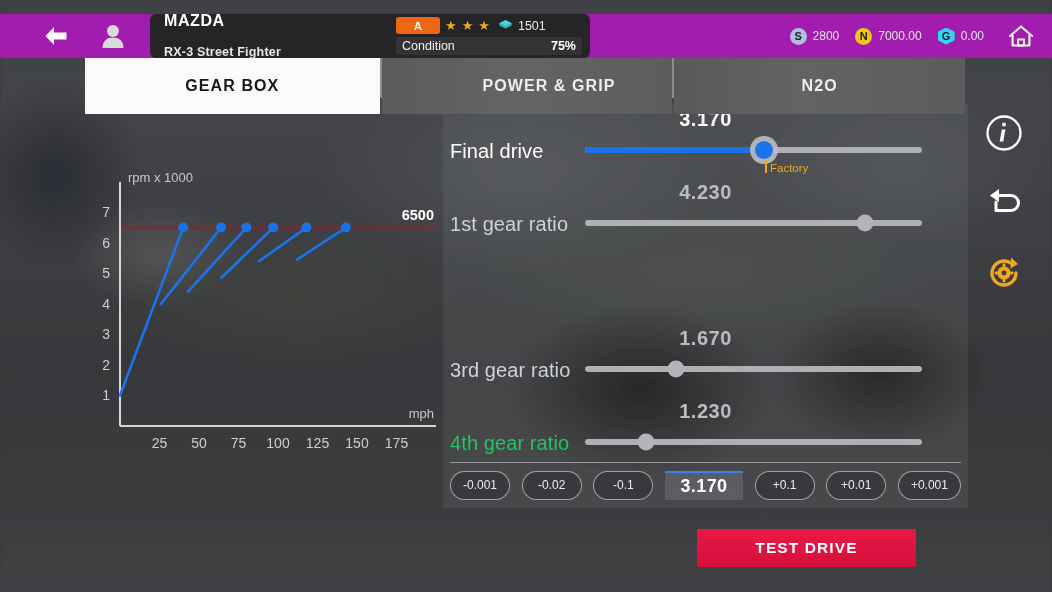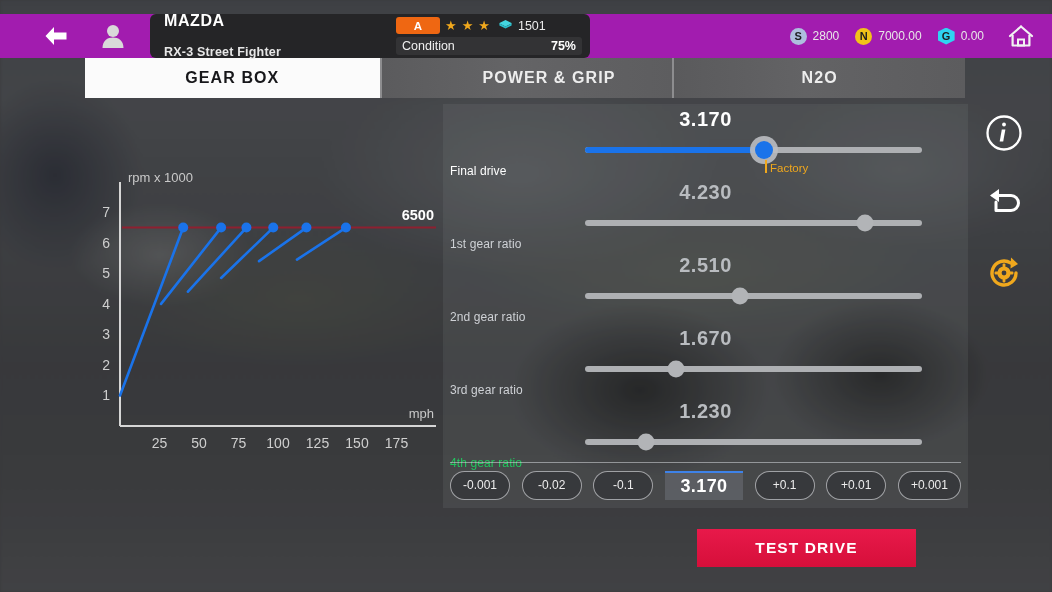--- a/index.html
+++ b/index.html
@@ -78,21 +78,21 @@
     font-size:11px; font-weight:bold; color:#1d1d1f;
   }
   .cur-round{ border-radius:50%; }
   .cur-hex{ clip-path:polygon(50% 0,100% 25%,100% 75%,50% 100%,0 75%,0 25%); }
   .cur-val{ color:#e8e8e8; font-size:12px; }
   #home-btn{ width:62px; height:44px; }
 
   
   #tabs{ position:absolute; top:58px; left:85px; width:880px; height:40px; display:flex; z-index:20; }
   .tab{
-    height:40px; display:flex; align-items:center; justify-content:center;
+    height:56px; display:flex; align-items:center; justify-content:center;
     font-size:16px; font-weight:bold; letter-spacing:1.1px;
   }
   #tab-0{ width:296px; background:#fbfbfb; color:#17171a; }
   #tab-1{ width:292px; color:#ededed;
     background:linear-gradient(90deg,#5b5b5d 0%,#646466 45%,#5d5d5f 100%);padding-left:44px; }
   #tab-2{ width:292px; color:#ededed;
     background:linear-gradient(90deg,#5a5a5c 0%,#636365 45%,#5c5c5e 100%); }
   .tab-sep{ width:2px; background:#8d8d8f; }
 
   
@@ -111,21 +111,21 @@
   }
   .slider-row{ position:absolute; left:0; width:525px; height:74px; }
   .sl-value{
     position:absolute; left:0; top:0; width:525px; text-align:center;
     font-size:20px; font-weight:bold; letter-spacing:.5px;
   }
   .sl-value.active{ color:#ffffff; }
   .sl-value.dim{ color:#b9bcc0; }
   .sl-label{
     position:absolute; left:7px; top:32px; width:135px;
-    font-size:12px; letter-spacing:.1px;margin-top:24px;
+    font-size:20px; letter-spacing:.1px;
   }
   .sl-label.active{ color:#ffffff; }
   .sl-label.dim{ color:#cfd2d6; }
   .sl-label.dimmer{ color:#22c55e; }
   .sl-track{
     position:absolute; left:142px; top:39px; width:337px; height:6px;
     background:#aeb0b3; border-radius:3px;
   }
   .sl-fill{ position:absolute; left:0; top:0; height:6px; background:#1a73ea; border-radius:3px; }
   .sl-knob{
@@ -305,27 +305,20 @@
   </div>
 
   <div class="slider-row" style="top:77px">
     <div class="sl-value dim">4.230</div>
     <div class="sl-label dim">1st gear ratio</div>
     <div class="sl-track">
       <div class="sl-knob" id="knob-1" style="left: 83%;"></div>
     </div>
   </div>
 
-  <div class="slider-row" style="top:150px">
-    <div class="sl-value dim">2.510</div>
-    <div class="sl-label dim">2nd gear ratio</div>
-    <div class="sl-track">
-      <div class="sl-knob" id="knob-2" style="left: 46%;"></div>
-    </div>
-  </div>
 
   <div class="slider-row" style="top:223px">
     <div class="sl-value dim">1.670</div>
     <div class="sl-label dim">3rd gear ratio</div>
     <div class="sl-track">
       <div class="sl-knob" id="knob-3" style="left: 27%;"></div>
     </div>
   </div>
 
   <div class="slider-row" style="top:296px">

